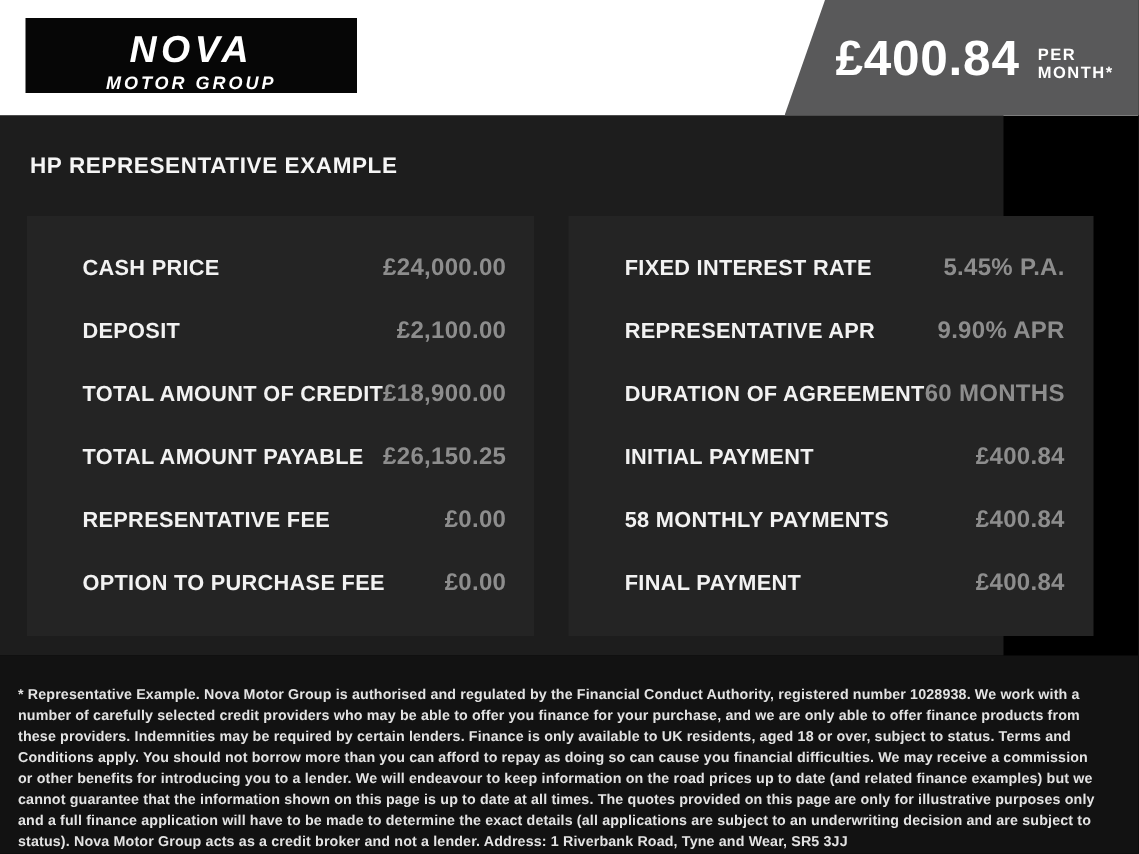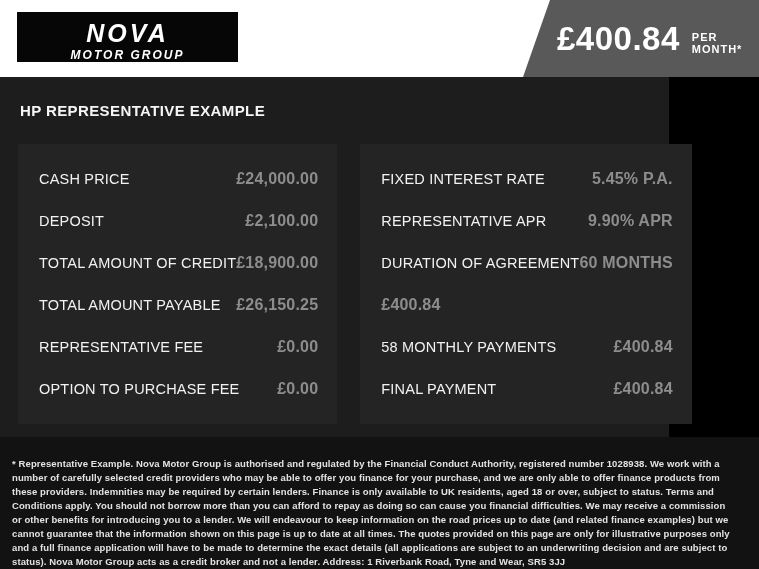--- a/index.html
+++ b/index.html
@@ -53,21 +53,21 @@
   .panel{
     flex:1;height:280px;background:#242424;
     display:flex;flex-direction:column;justify-content:space-around;
     padding:14px 0;box-sizing:border-box;
   }
   .finance-row{
     display:flex;justify-content:space-between;align-items:center;
     padding:0 19px 0 21px;
   }
   .finance-label{
-    color:#f2f2f2;font-size:14.5px;font-weight:normal;letter-spacing:0.2px;white-space:nowrap;
+    color:#f2f2f2;font-size:14.5px;font-weight:bold;letter-spacing:0.2px;white-space:nowrap;margin-left:16px;
   }
   .finance-value{
     color:#8d8d8d;font-size:16px;font-weight:bold;letter-spacing:0.2px;white-space:nowrap;
   }
 
   
   .footer{
     position:absolute;top:437px;left:0;width:759px;height:132px;
     background:#121212;box-sizing:border-box;
     padding:20px 23px 0 12px;
@@ -132,20 +132,21 @@
         </div>
         <div class="finance-row">
           <span class="finance-label">REPRESENTATIVE APR</span>
           <span class="finance-value">9.90% APR</span>
         </div>
         <div class="finance-row">
           <span class="finance-label">DURATION OF AGREEMENT</span>
           <span class="finance-value">60 MONTHS</span>
         </div>
         <div class="finance-row">
+          <span class="finance-label">INITIAL PAYMENT</span>
           <span class="finance-value">£400.84</span>
         </div>
         <div class="finance-row">
           <span class="finance-label">58 MONTHLY PAYMENTS</span>
           <span class="finance-value">£400.84</span>
         </div>
         <div class="finance-row">
           <span class="finance-label">FINAL PAYMENT</span>
           <span class="finance-value">£400.84</span>
         </div>

